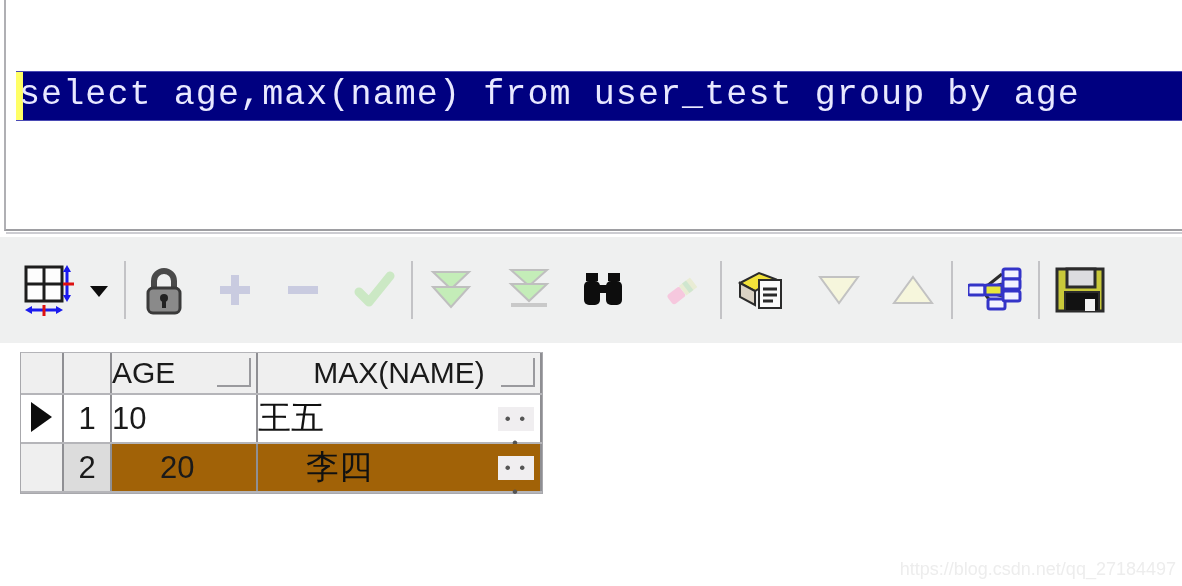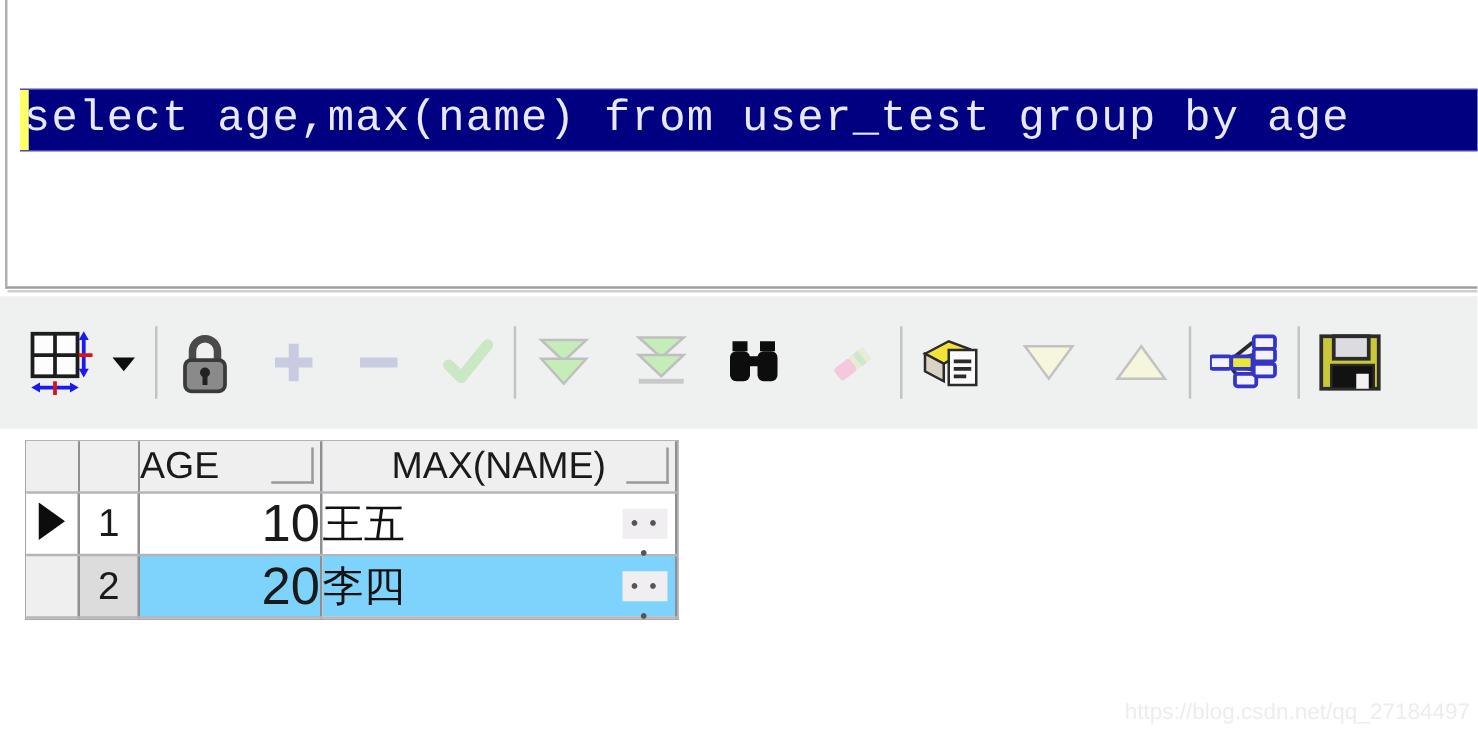--- a/index.html
+++ b/index.html
@@ -156,37 +156,37 @@
   td.cell-rownum {
     width: 48px;
     background: #dcdcdc;
     text-align: center;
     font-size: 31px;
     color: #1a1a1a;
     border-right: 3px solid #2b2b2b;
   }
   td.cell-age {
     width: 146px;
-    text-align: right;
+    text-align: left;
     padding-right: 9px;
-    font-size: 42px;
+    font-size: 31px;
     color: #1a1a1a;
   }
   td.cell-name {
     width: 284px;
     text-align: left;
     padding-left: 10px;
     font-size: 33px;
     color: #111111;
     border-right: 2px solid #8f8f93;
     position: relative;
     font-family: "DejaVu Sans", sans-serif;
   }
   tr.row-even td { background: #ffffff; }
-  tr.row-odd td.cell-age, tr.row-odd td.cell-name { background: #7dd3fc; }
+  tr.row-odd td.cell-age, tr.row-odd td.cell-name { background: #a16207; padding-left: 48px; }
   tr.row-odd td.cell-marker { background: #efefef; }
   .ellipsis-btn {
     position: absolute;
     right: 6px;
     top: 50%;
     transform: translateY(-50%);
     width: 36px;
     height: 24px;
     background: #f0eef0;
     color: #555;

